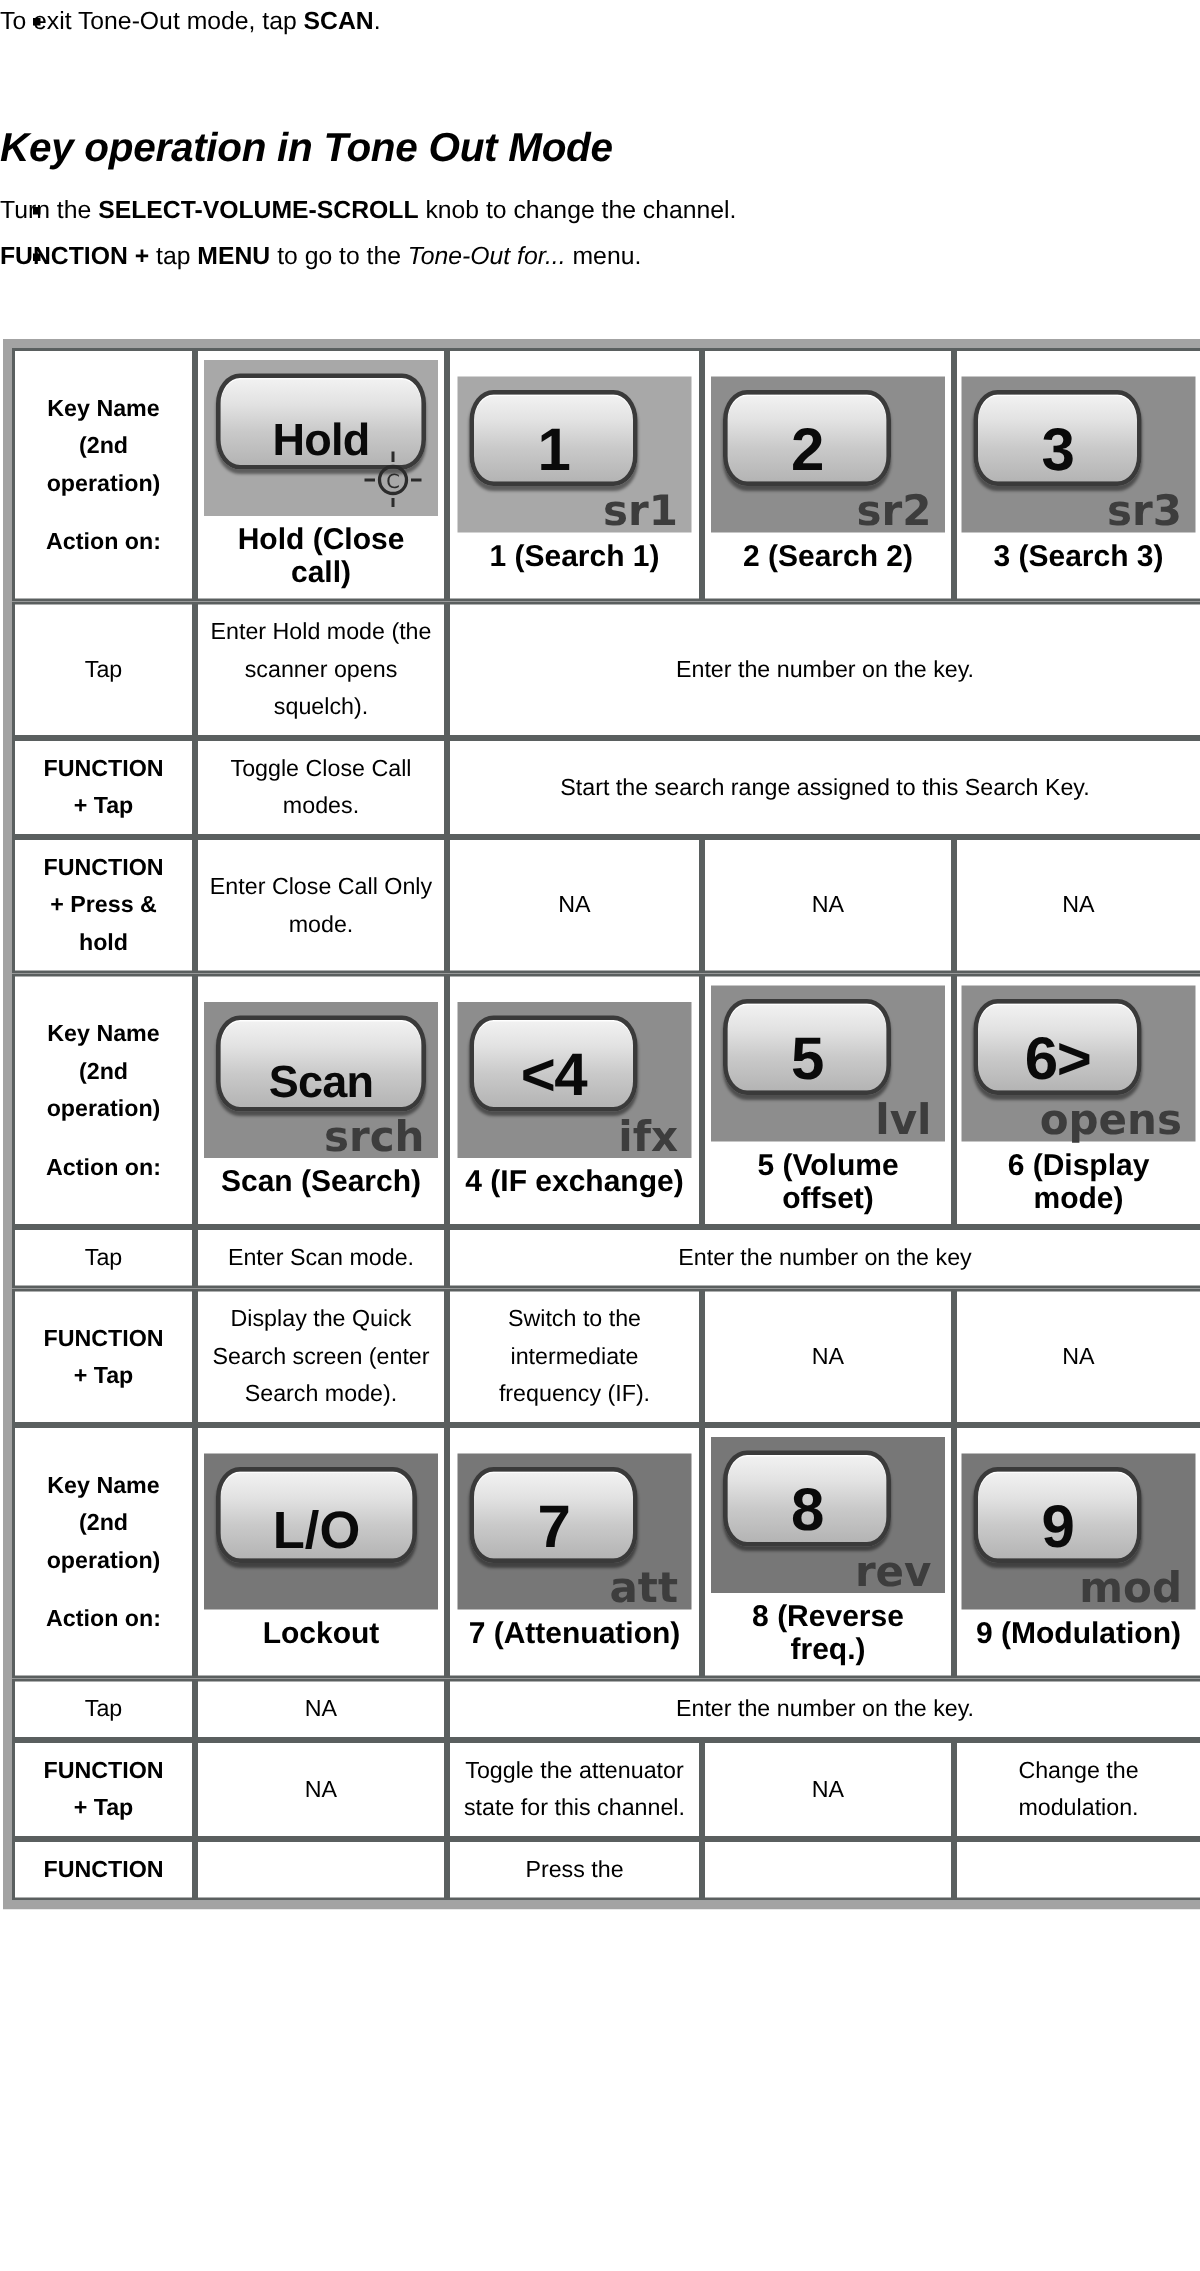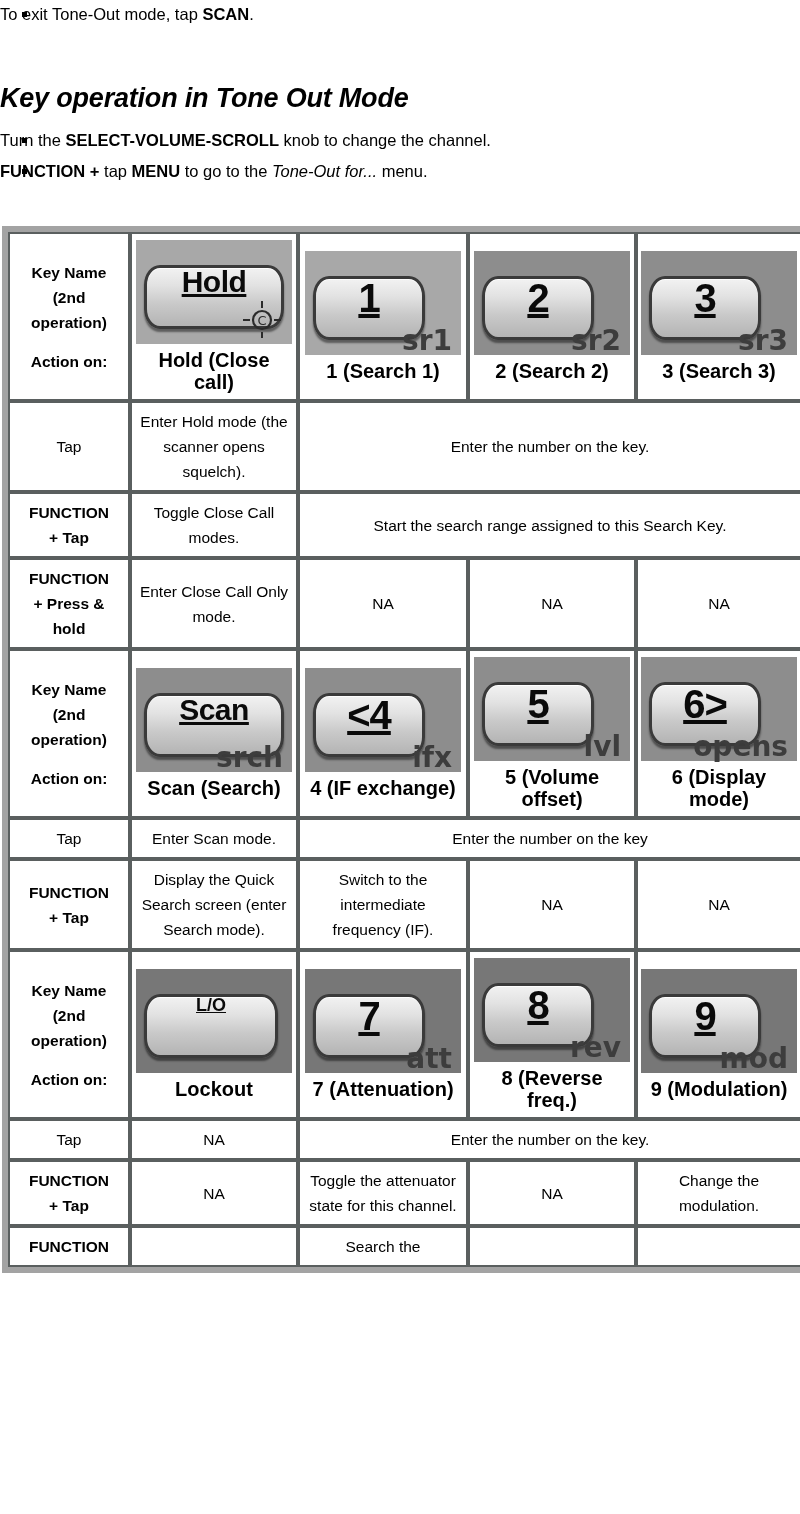--- a/index.html
+++ b/index.html
@@ -105,43 +105,42 @@
     width:156px;
     height:104px;
     box-sizing:border-box;
   }
   .keycap.dark{background:#777777;}
   .keycap.mid{background:#8d8d8d;}
 
   .btn{
     position:absolute;
     left:8px;
-    top:25px;
+    top:9px;
     width:106px;
     height:58px;
     border-radius:16px/20px;
     background:linear-gradient(180deg,#f2f2f2 0%,#e2e2e2 30%,#c9c9c9 62%,#b4b4b4 100%);
     border:3px solid #3a3a3a;
     box-shadow:0 3px 2px rgba(0,0,0,0.45), inset 0 1px 0 rgba(255,255,255,0.9);
     display:flex;
-    align-items:flex-start;
+    align-items:flex-end;
     justify-content:center;
     font-weight:bold;
     color:#0a0a0a;
     overflow:hidden;
-    text-decoration:underline;
   }
   .btn span{
     line-height:1;
     position:relative;
     top:-1px;
   }
   .btn.num span{font-size:40px;font-weight:bold;letter-spacing:-1px;}
   .btn.word span{font-size:30px;font-weight:bold;letter-spacing:-0.5px;}
-  .btn.word-sm span{font-size:18px;font-weight:bold;letter-spacing:0px;}
+  .btn.word-sm span{font-size:35px;font-weight:bold;letter-spacing:0px;}
   .btn.wide{width:128px;}
   .btn.wider{width:134px;}
 
   .subglyph{
     position:absolute;
     right:9px;
     bottom:2px;
     font-size:28px;
     font-weight:bold;
     color:#3d3d3d;
@@ -383,20 +382,20 @@
         <tr>
           <td class="bold-left"><b>FUNCTION</b><br><span>+ Tap</span></td>
           <td class="body-cell"><span>NA</span></td>
           <td class="body-cell"><span>Toggle the attenuator state for this channel.</span></td>
           <td class="body-cell"><span>NA</span></td>
           <td class="body-cell"><span>Change the modulation.</span></td>
         </tr>
         <tr>
           <td class="bold-left"><b>FUNCTION</b></td>
           <td class="body-cell"><span></span></td>
-          <td class="body-cell"><span>Search the</span></td>
+          <td class="body-cell"><span>Press the</span></td>
           <td class="body-cell"><span></span></td>
           <td class="body-cell"><span></span></td>
         </tr>
       </tbody>
   </table>
 
 </div>
 
 </body></html>

